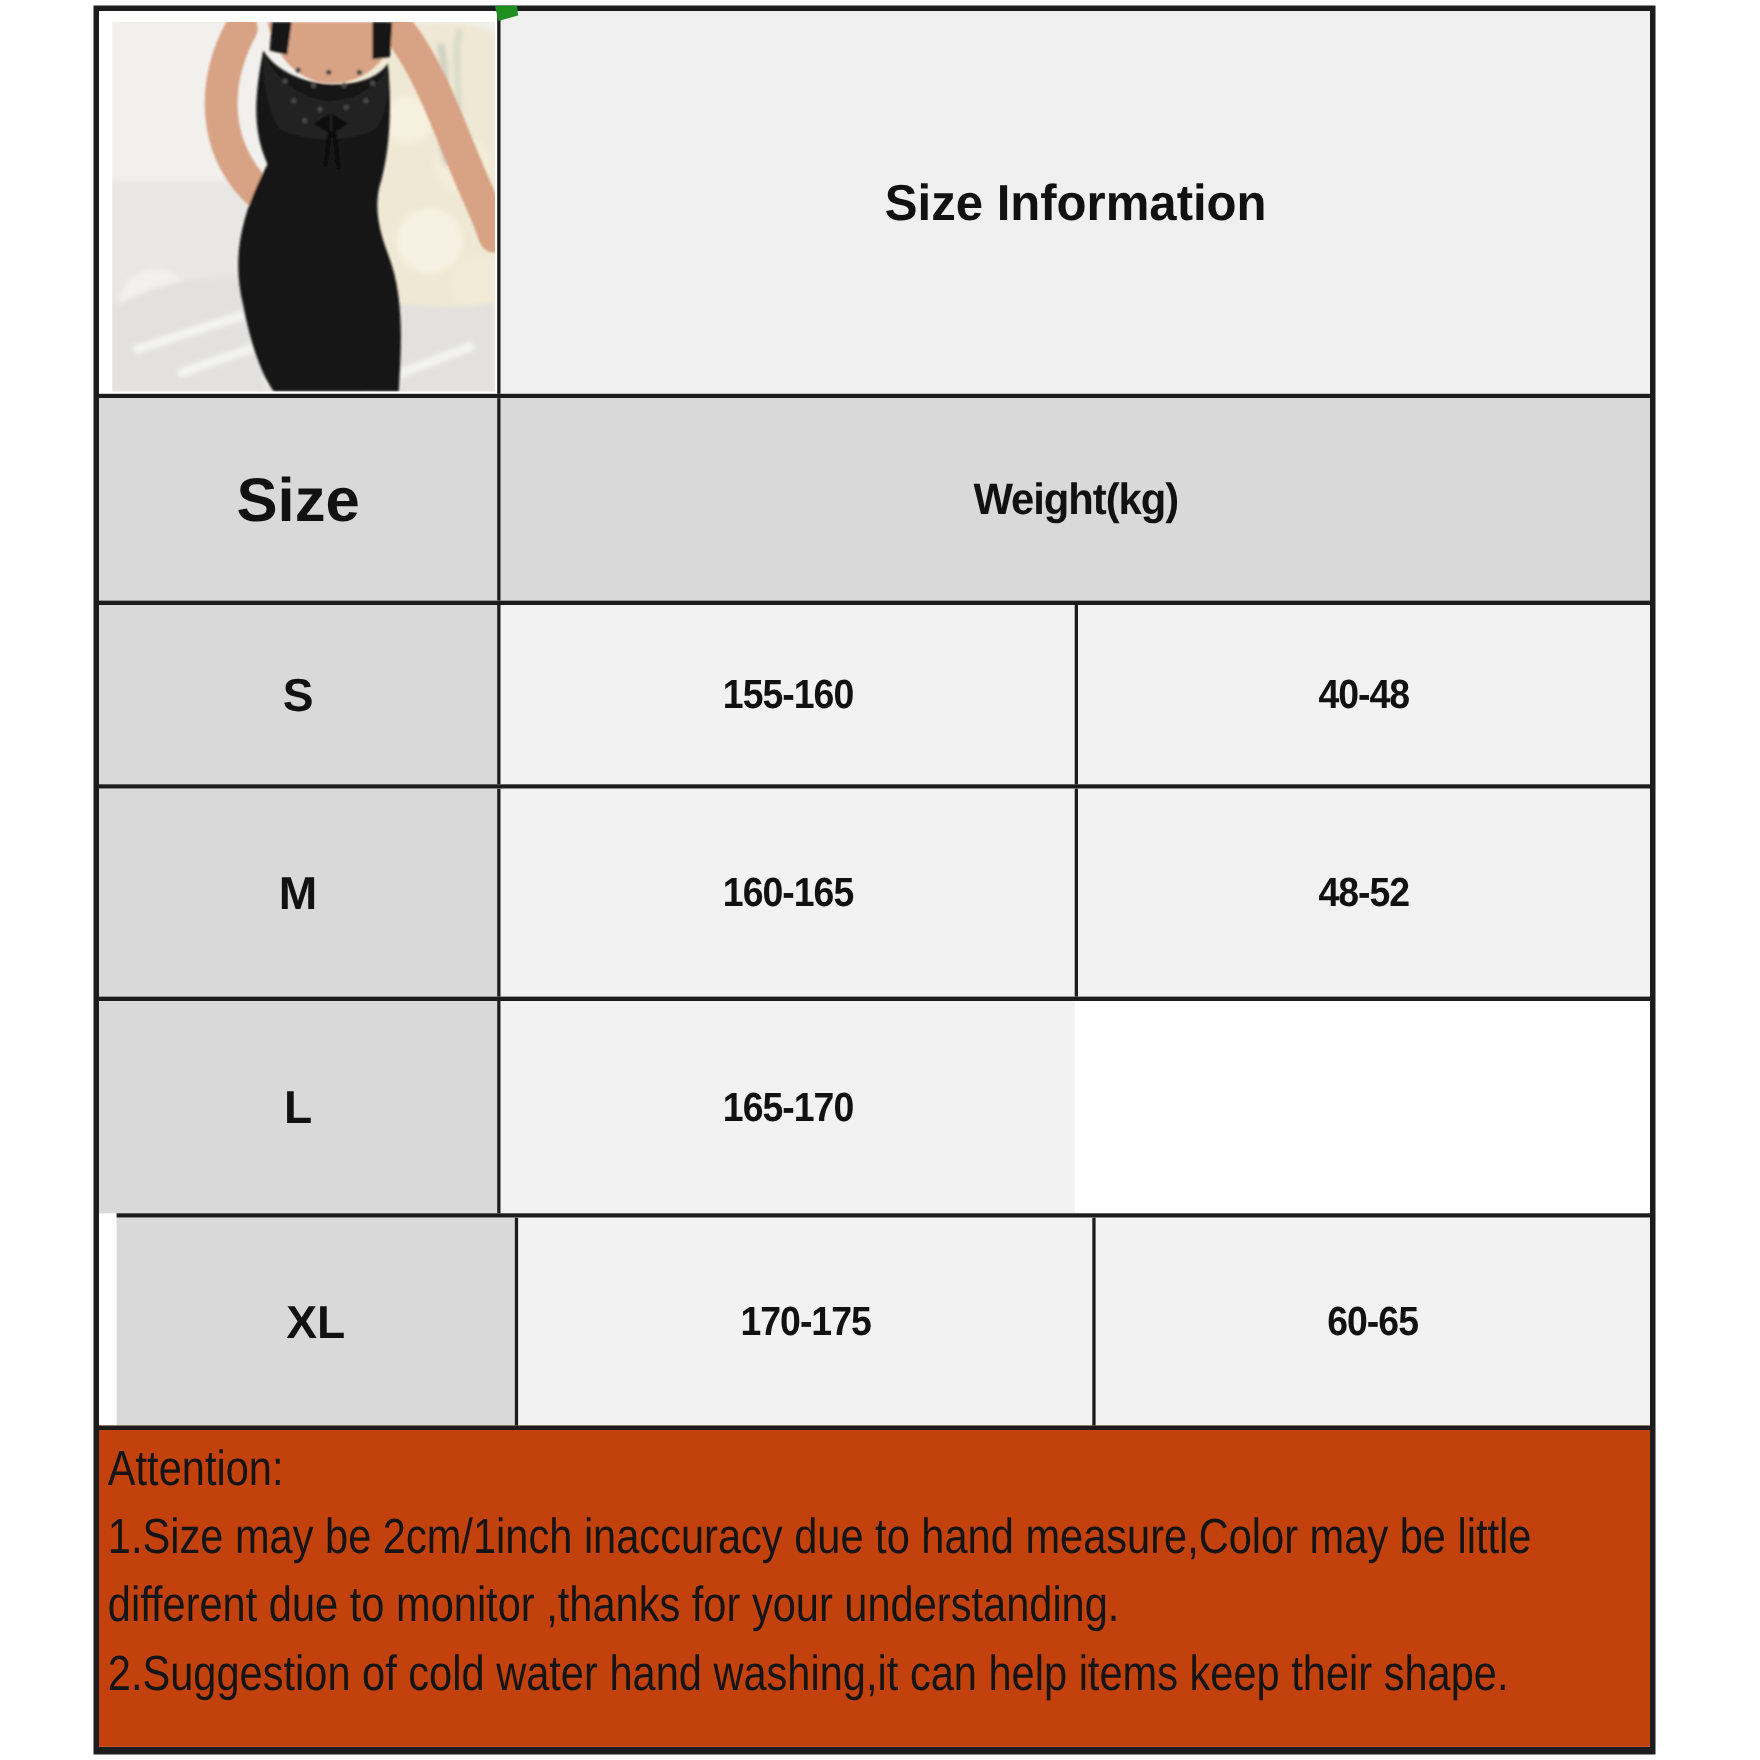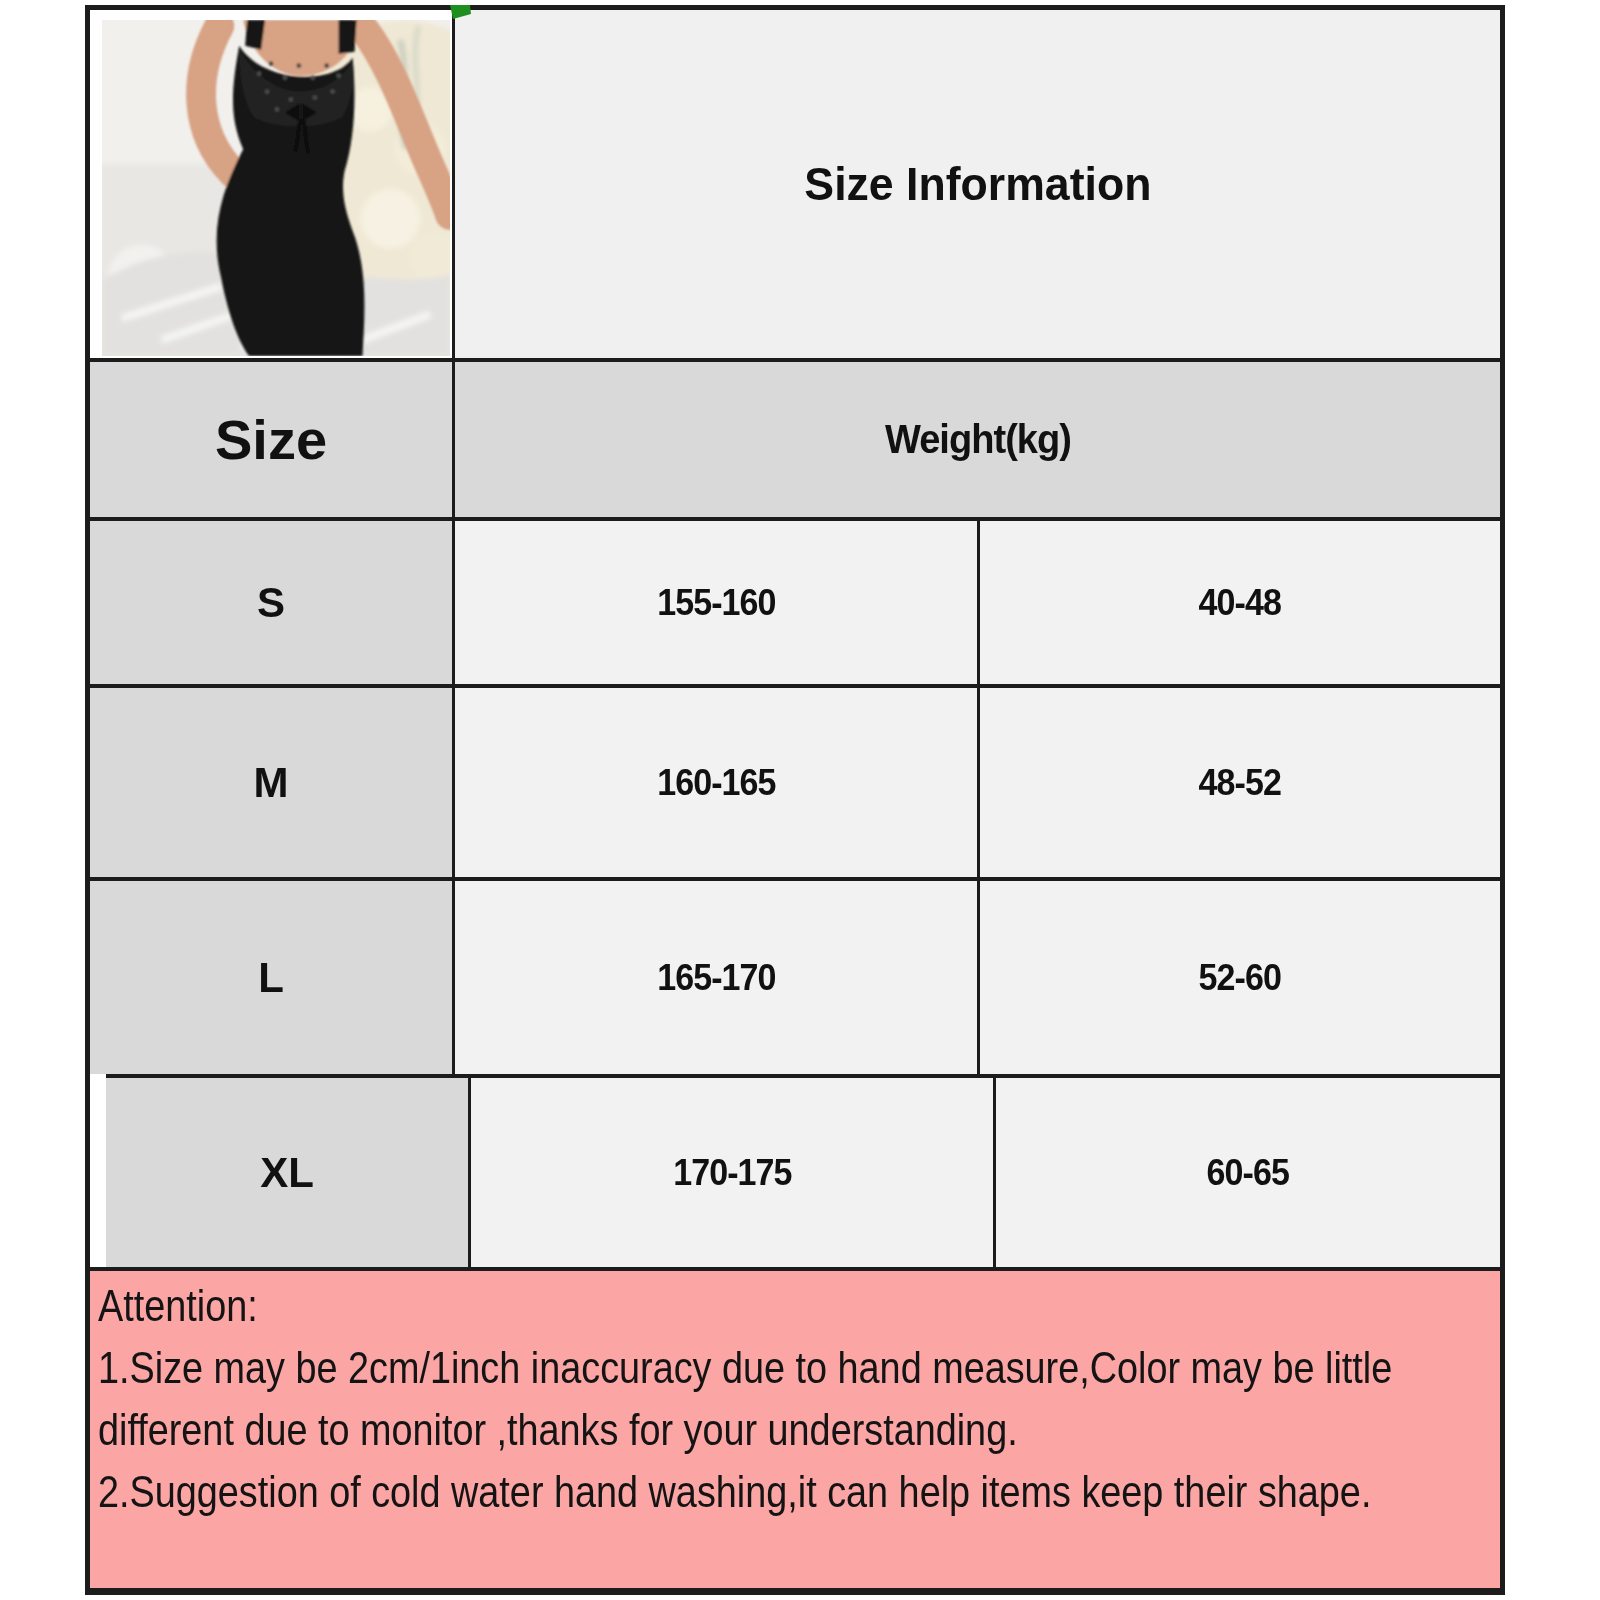--- a/index.html
+++ b/index.html
@@ -21,36 +21,36 @@
   .c3{flex:1 1 auto;border-left:3px solid #1c1c1c;}
 
   
   .row-top{height:348px;}
   .photo-cell{background:#ffffff;padding:10px 2px 2px 12px;align-items:stretch;justify-content:stretch;}
   .photo-cell svg{width:100%;height:100%;display:block;}
   .title-cell{background:#f0f0f0;}
   .page-title{font-size:46px;font-weight:bold;letter-spacing:0px;transform:scaleX(0.97);}
 
   
-  .row-header{height:159px;}
+  .row-header{height:188px;}
   .row-header .cell{background:#d9d9d9;}
   .size-col-header{font-size:56px;font-weight:bold;}
   .col-header{font-size:40px;font-weight:bold;letter-spacing:-1px;transform:scaleX(0.95);}
 
   
   .row-s{height:167px;}
   .row-m{height:193px;}
   .row-l{height:197px;}
   .row-xl{height:193px;margin-left:16px;}
   .data-row .c1{background:#d9d9d9;font-size:42px;font-weight:bold;}
   .data-row .c2,.data-row .c3{background:#f2f2f2;font-size:37px;font-weight:bold;letter-spacing:-1px;transform-origin:center;}
   .data-row .val{transform:scaleX(0.92);}
 
   
-  .row-attention{flex:1 1 auto;background:#fca5a5;display:block;padding:4px 10px 0 8px;}
+  .row-attention{flex:1 1 auto;background:#c2410c;display:block;padding:4px 10px 0 8px;}
   .attn-line{
     font-size:45px;line-height:62px;white-space:nowrap;
     transform:scaleX(0.84);transform-origin:0 50%;letter-spacing:0px;color:#141414;
   }
 
   
   .corner-flag{position:absolute;left:360px;top:-5px;width:22px;height:17px;z-index:5;}
 </style>
 </head>
 <body>
@@ -151,23 +151,20 @@
     <div class="cell c3">
         <span class="val">48-52</span>
       </div>
   </div>
 
   <div class="row data-row row-l">
     <div class="cell c1">L</div>
     <div class="cell c2">
         <span class="val">165-170</span>
       </div>
-    <div class="cell c3">
-        <span class="val">52-60</span>
-      </div>
   </div>
 
   <div class="row data-row row-xl">
     <div class="cell c1">XL</div>
     <div class="cell c2">
         <span class="val">170-175</span>
       </div>
     <div class="cell c3">
         <span class="val">60-65</span>
       </div>

